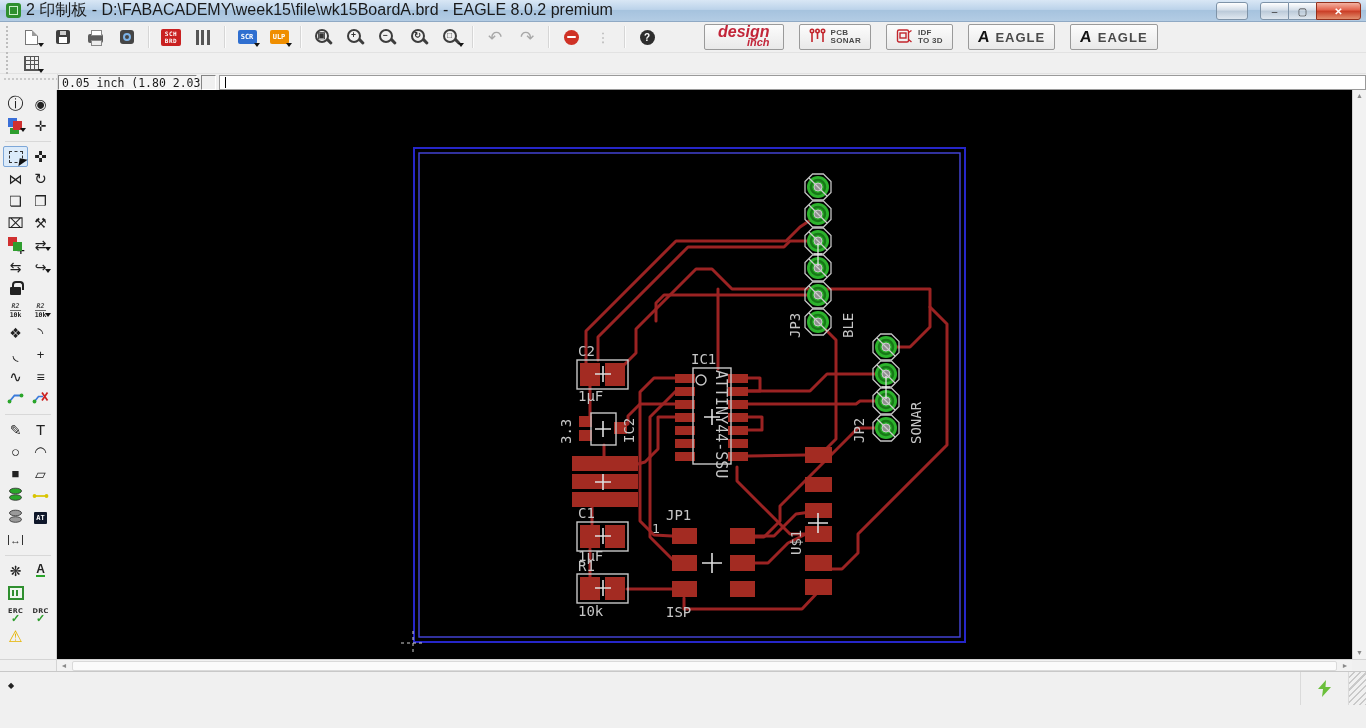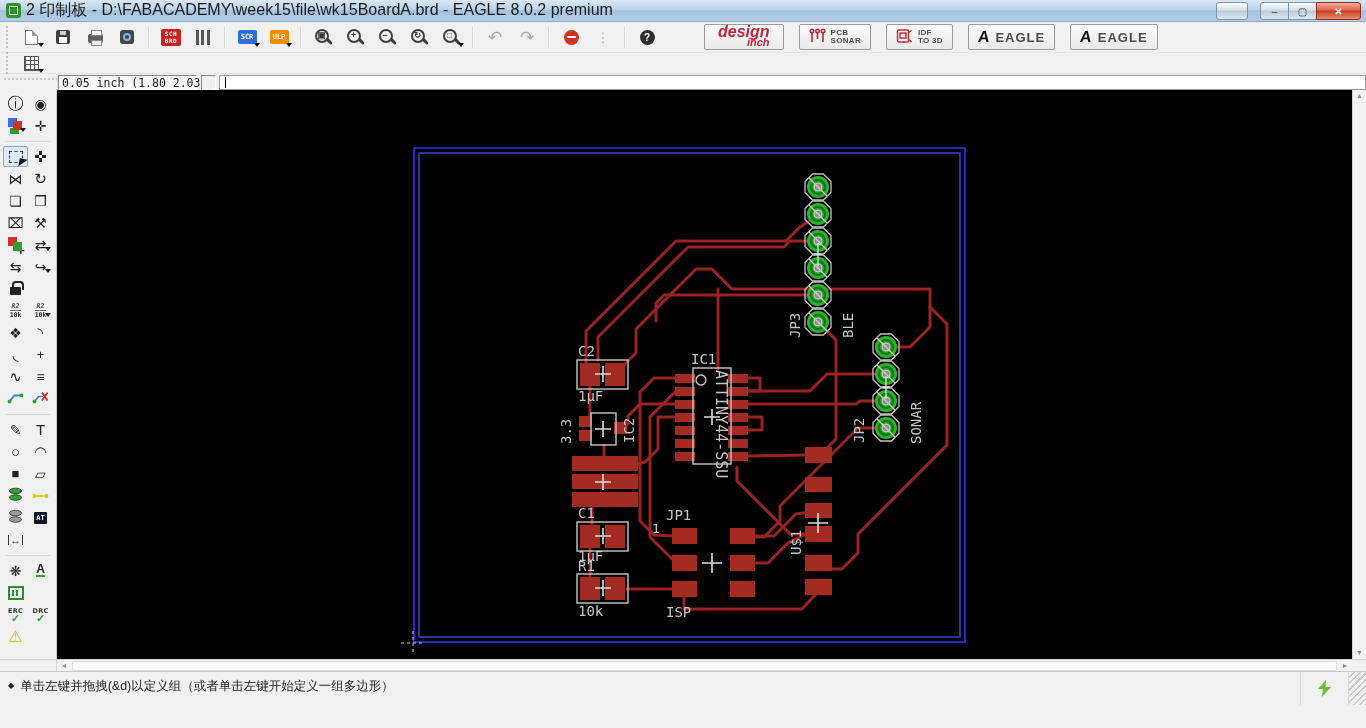--- a/index.html
+++ b/index.html
@@ -666,21 +666,20 @@
       <span class="sarr">◄</span>
       <span class="hthumb"></span>
       <span class="sarr">►</span>
     </div>
     <div class="hcorner2"></div>
   </div>
 
   <div class="statusbar">
     <div class="status-left">
       <span class="bullet">◆</span>
-      <span>单击左键并拖拽(&amp;d)以定义组（或者单击左键开始定义一组多边形）</span>
     </div>
     <div class="status-right">
       <div class="scell bolt">
         <svg width="13" height="17" viewBox="0 0 13 17">
           <polygon points="8,0 0,9 5,9 4,17 13,7 7.5,7" fill="#6abf3a"></polygon>
         </svg>
       </div>
       <div class="scell grip"></div>
     </div>
   </div>

